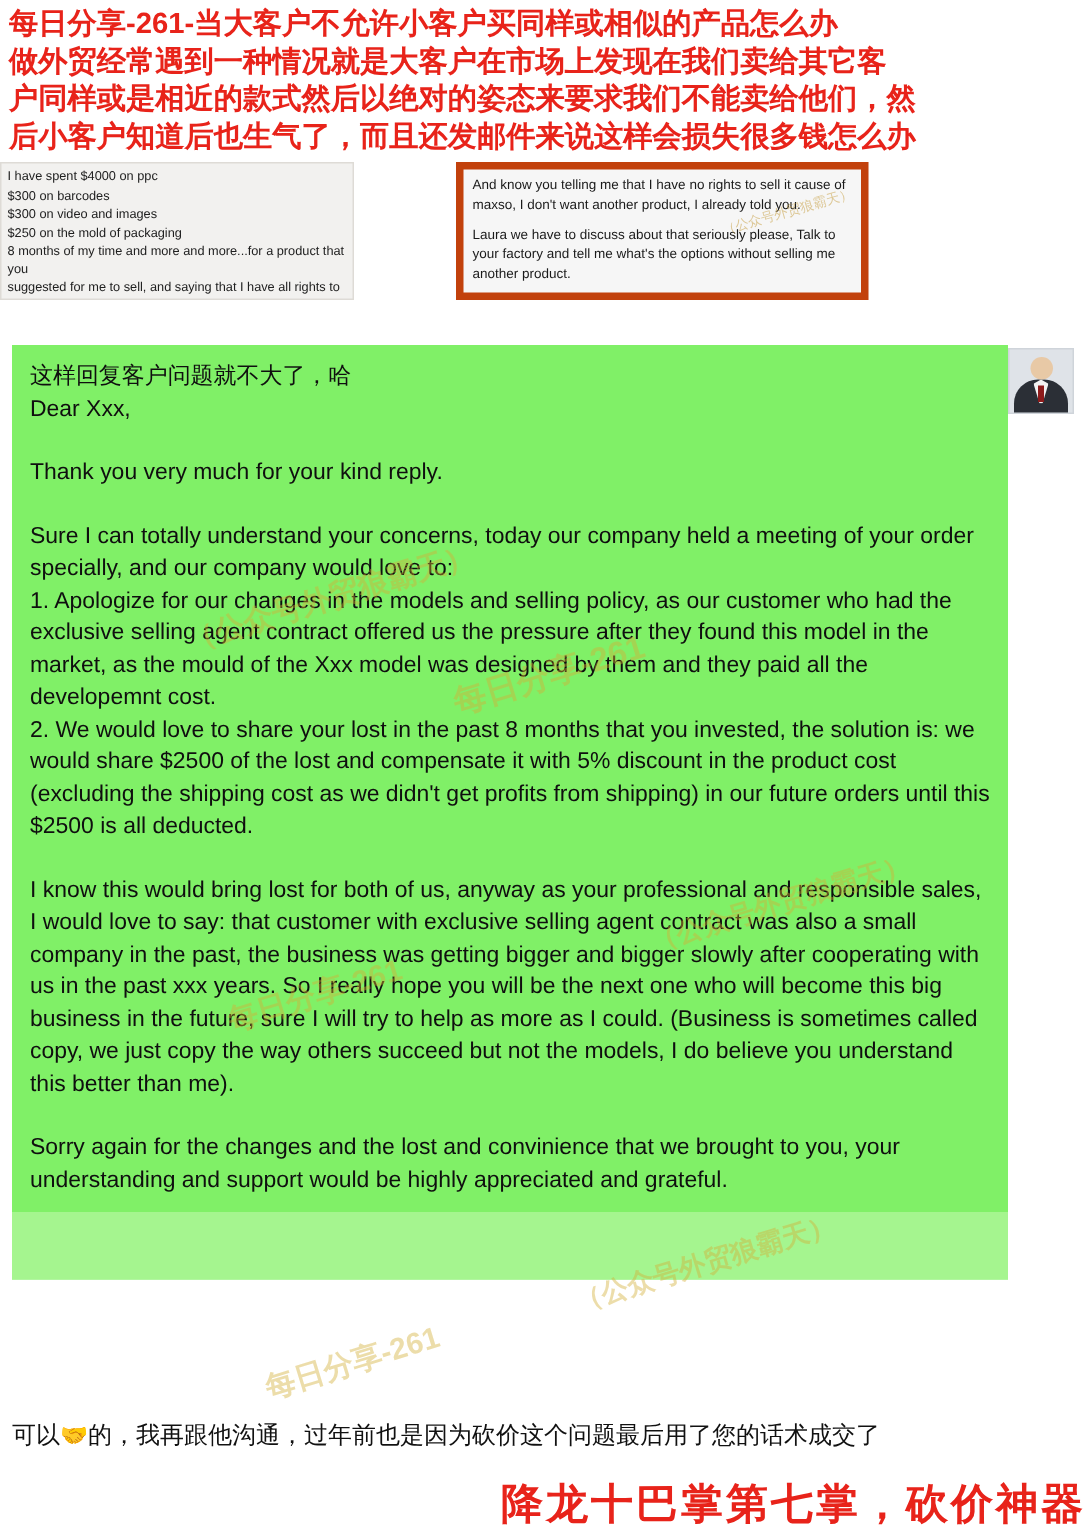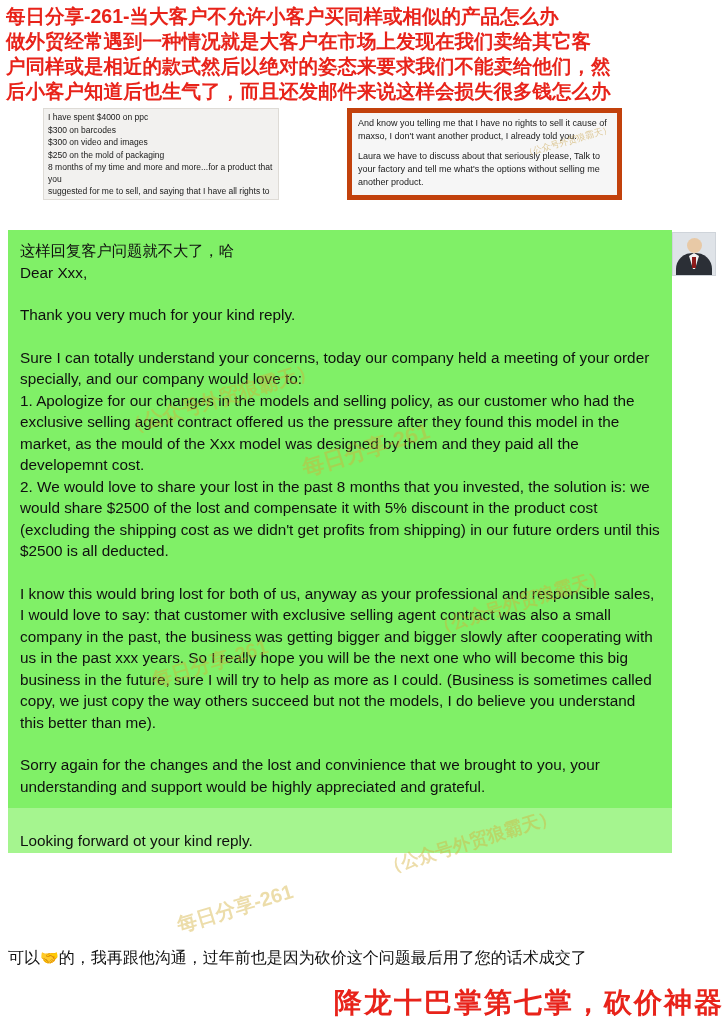--- a/index.html
+++ b/index.html
@@ -35,21 +35,20 @@
     white-space: nowrap;
   }
 
   
   .shots {
     display: flex;
     align-items: flex-start;
     margin-top: 4px;
     height: 114px;
     position: relative;
-    padding-left: 43px;
   }
   .shot-left {
     width: 236px;
     background: #f2f1ef;
     border: 1px solid #dedbd6;
     box-sizing: border-box;
     padding: 3px 4px;
     font-size: 8.5px;
     line-height: 11.5px;
     color: #202020;
@@ -267,21 +266,20 @@
       <p>Sure I can totally understand your concerns, today our company held a meeting of your order specially, and our company would love to:</p>
       <p>1. Apologize for our changes in the models and selling policy, as our customer who had the exclusive selling agent contract offered us the pressure after they found this model in the market, as the mould of the Xxx model was designed by them and they paid all the developemnt cost.</p>
       <p>2. We would love to share your lost in the past 8 months that you invested, the solution is: we would share $2500 of the lost and compensate it with 5% discount in the product cost (excluding the shipping cost as we didn't get profits from shipping) in our future orders until this $2500 is all deducted.</p>
       <div class="gap"></div>
       <p>I know this would bring lost for both of us, anyway as your professional and responsible sales, I would love to say: that customer with exclusive selling agent contract was also a small company in the past, the business was getting bigger and bigger slowly after cooperating with us in the past xxx years. So I really hope you will be the next one who will become this big business in the future, sure I will try to help as more as I could. (Business is sometimes called copy, we just copy the way others succeed but not the models, I do believe you understand this better than me).</p>
       <div class="gap"></div>
       <p>Sorry again for the changes and the lost and convinience that we brought to you, your understanding and support would be highly appreciated and grateful.</p>
 
       <div class="lighter"></div>
       <div class="lower-text">
-        <p>Looking forward ot your kind reply.</p>
         <div class="gap"></div>
         <p>Best Regards</p>
         <p>Yours Xxx.</p>
       </div>
       <div class="stamp">每日分享结果</div>
     </div>
 
     <div class="avatar">
       <div class="body"></div>
       <div class="shirt"></div>

